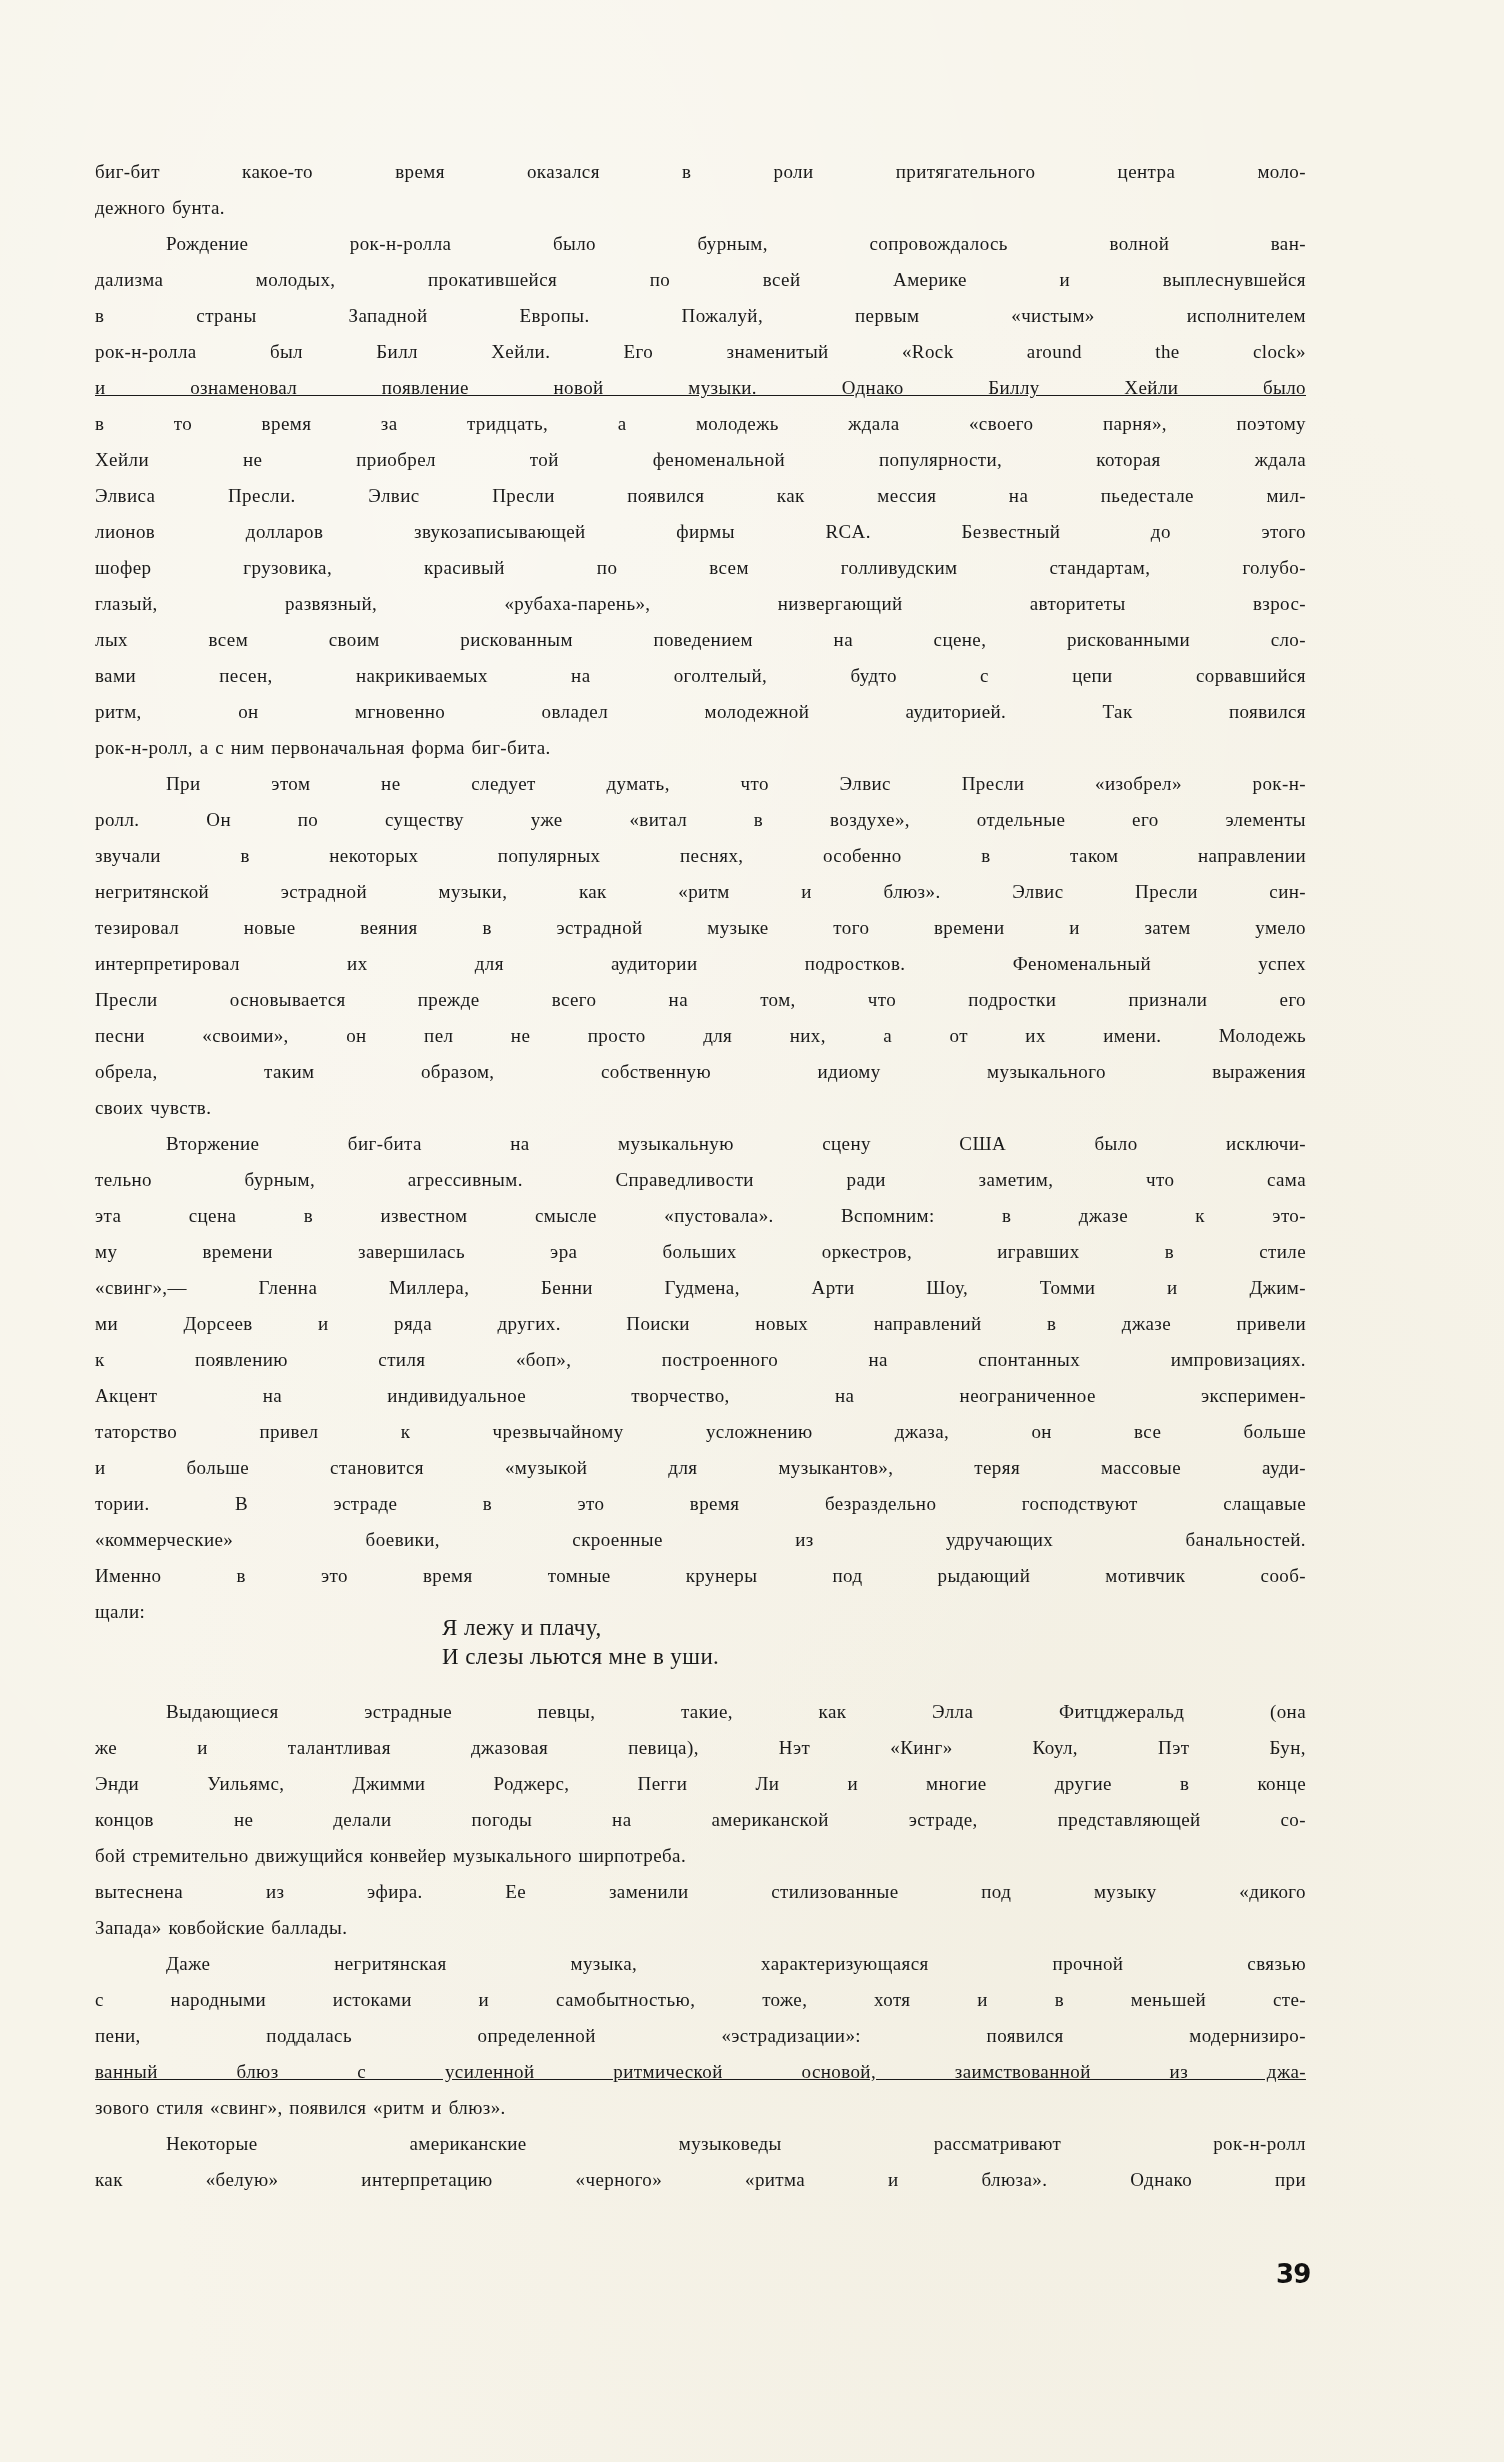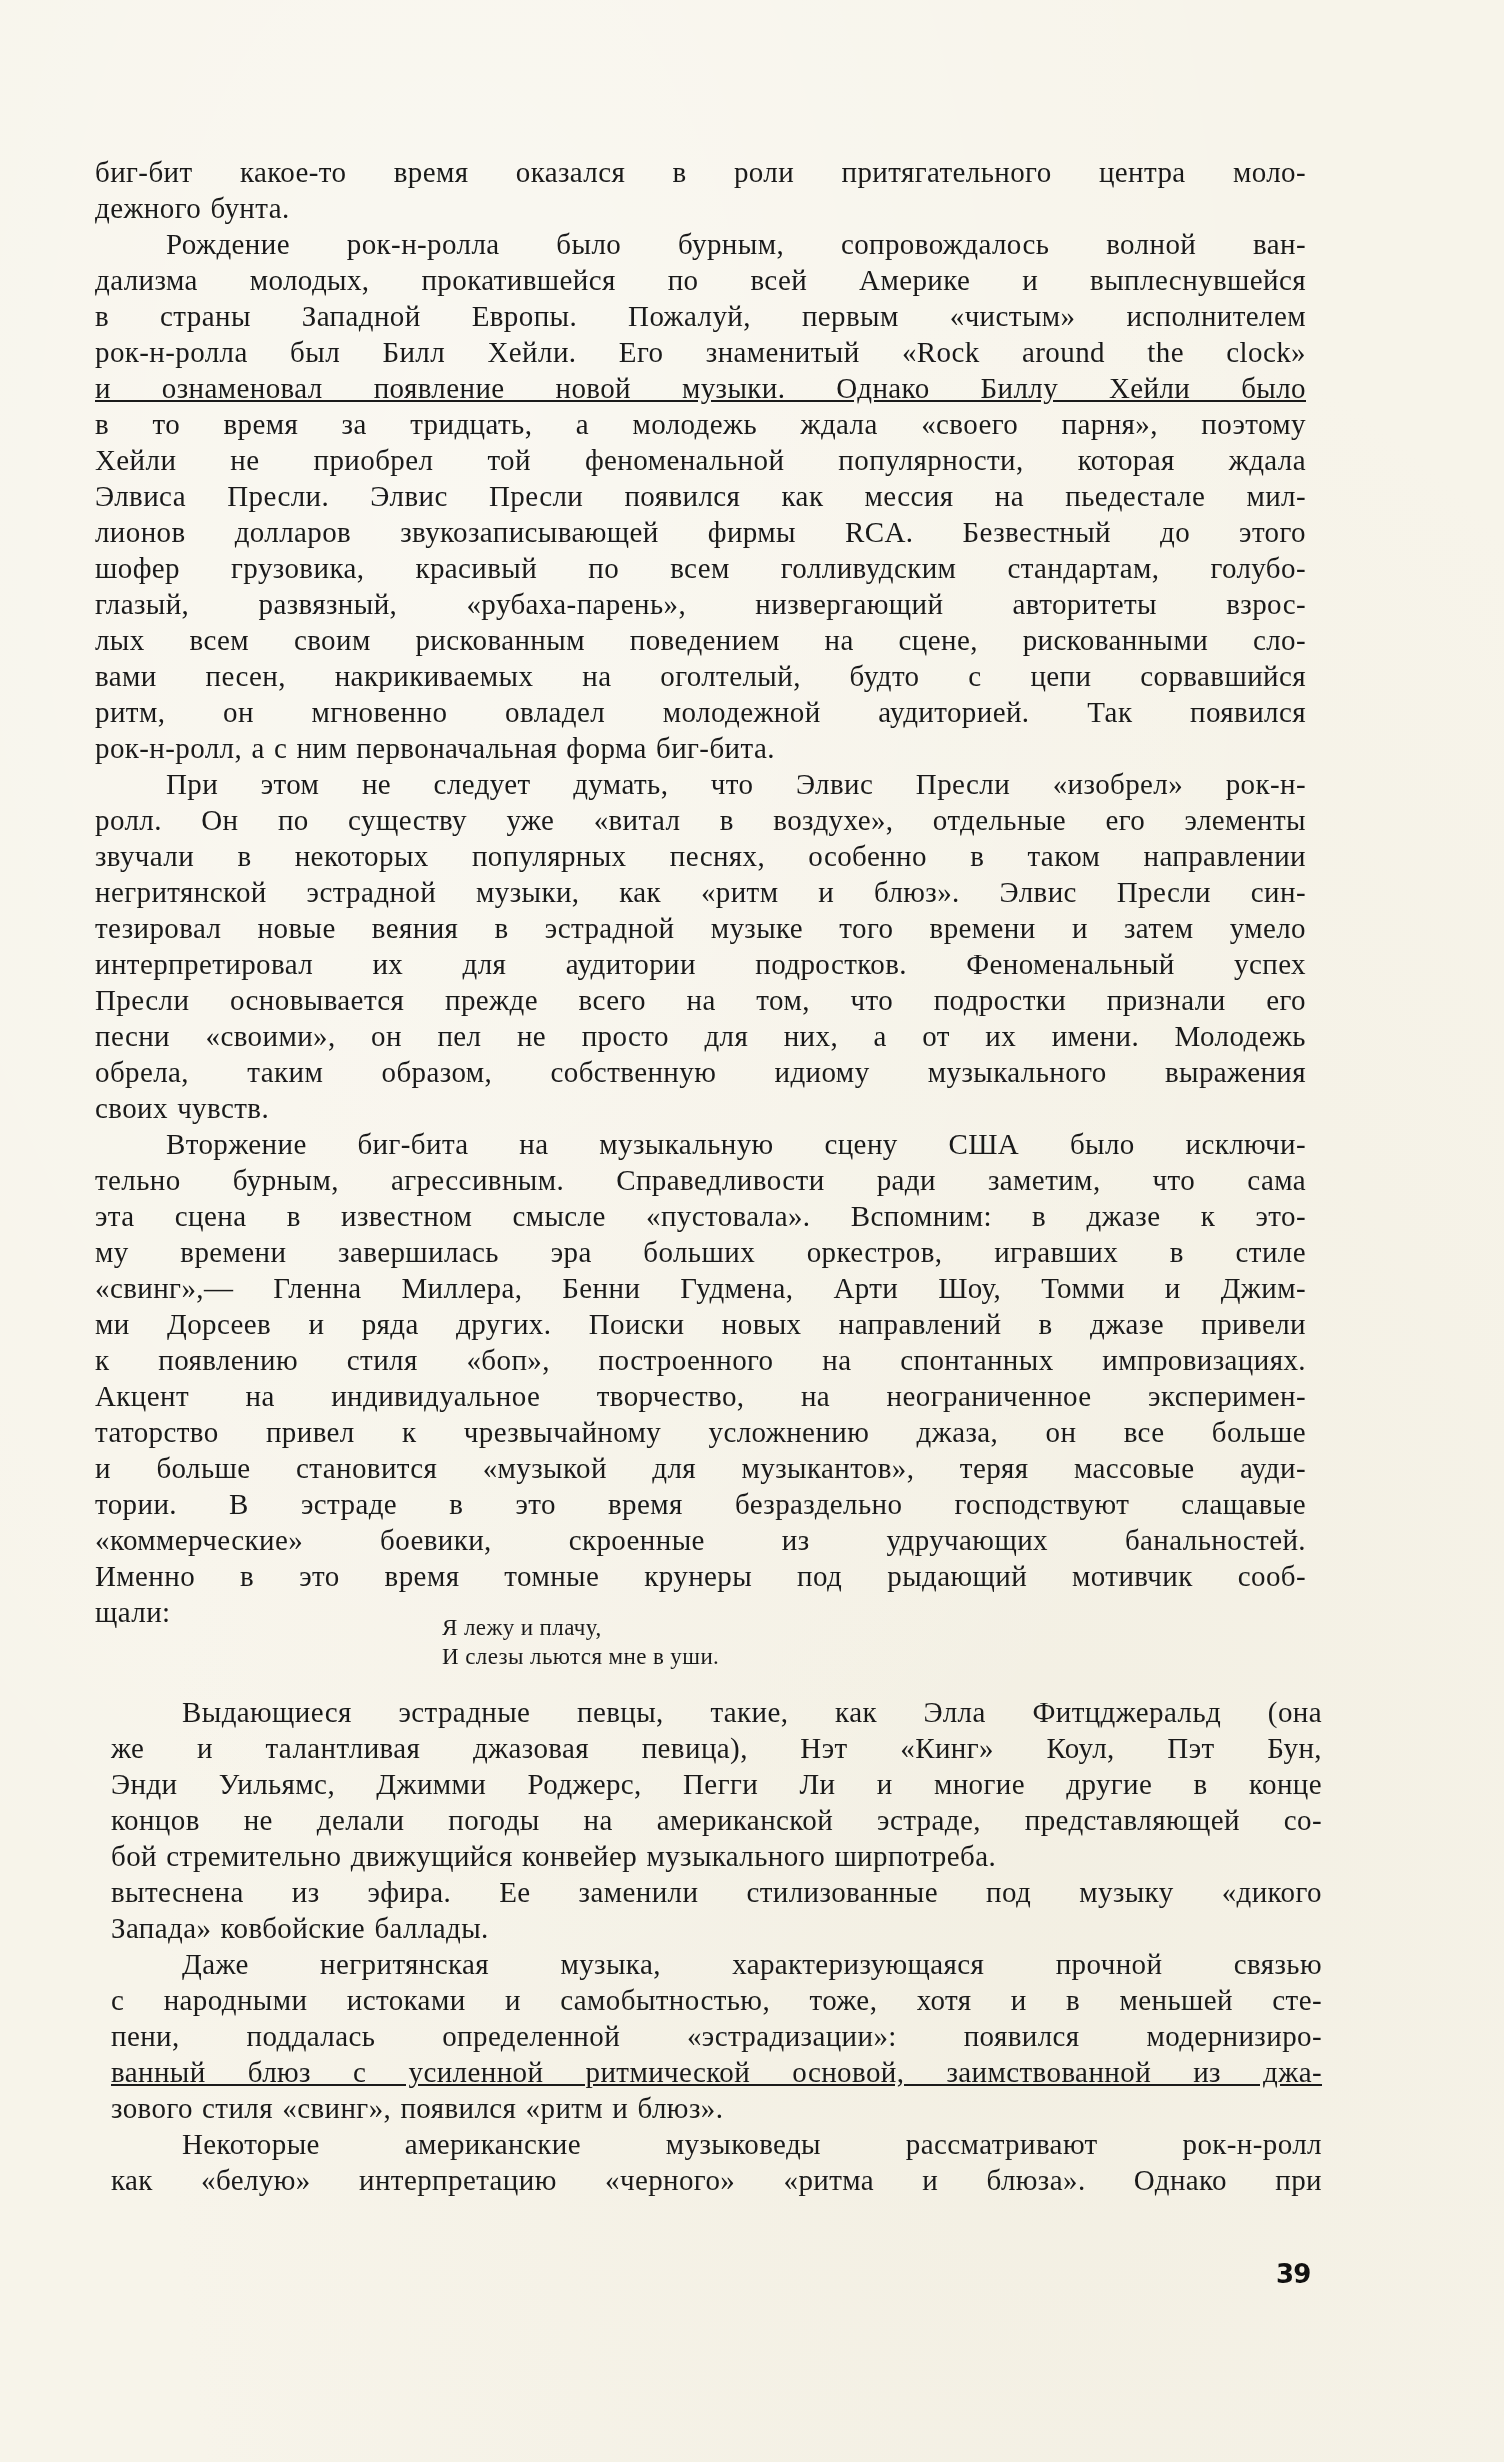--- a/index.html
+++ b/index.html
@@ -29,21 +29,21 @@
   .text-block {
     position: absolute;
     left: 95px;
     top: 154px;
     width: 1211px;
   }
   .line {
     display: block;
     height: 36px;
     line-height: 36px;
-    font-size: 29px;
+    font-size: 19px;
     white-space: nowrap;
     text-align: justify;
     text-align-last: justify;
     letter-spacing: 0.4px;
     word-spacing: 1.6px;
   }
   .line.last {
     text-align-last: left;
   }
   .line.indent {
@@ -57,21 +57,21 @@
   .poem-line {
     display: block;
     height: 29px;
     line-height: 29px;
     font-size: 23px;
     letter-spacing: 0.4px;
     white-space: nowrap;
   }
   .text-block-2 {
     position: absolute;
-    left: 111px;
+    left: 95px;
     top: 1694px;
     width: 1211px;
   }
   .text-block-2 .line {
     height: 36px;
     line-height: 36px;
   }
   .page-number {
     position: absolute;
     left: 1276px;

